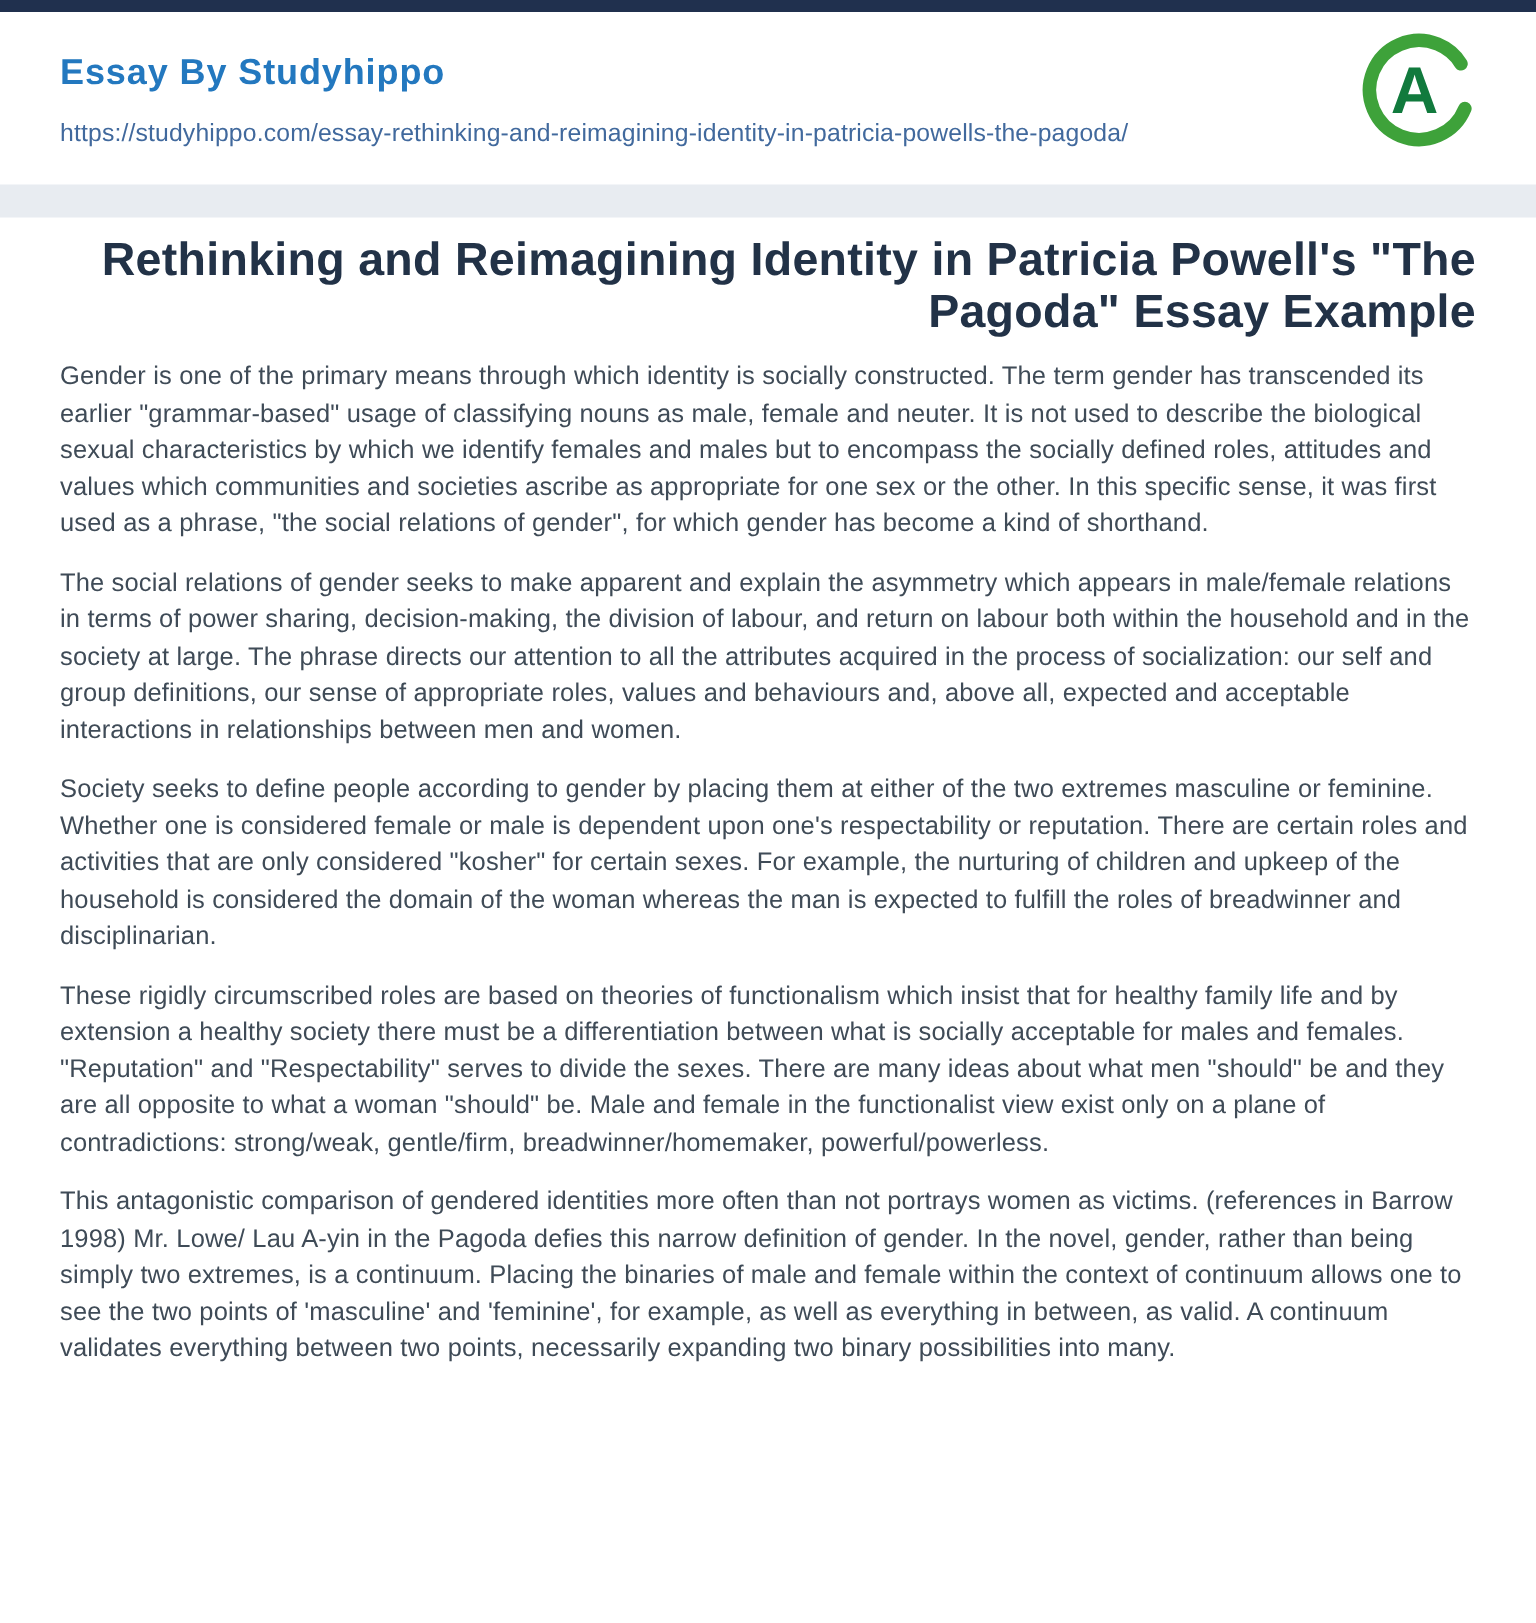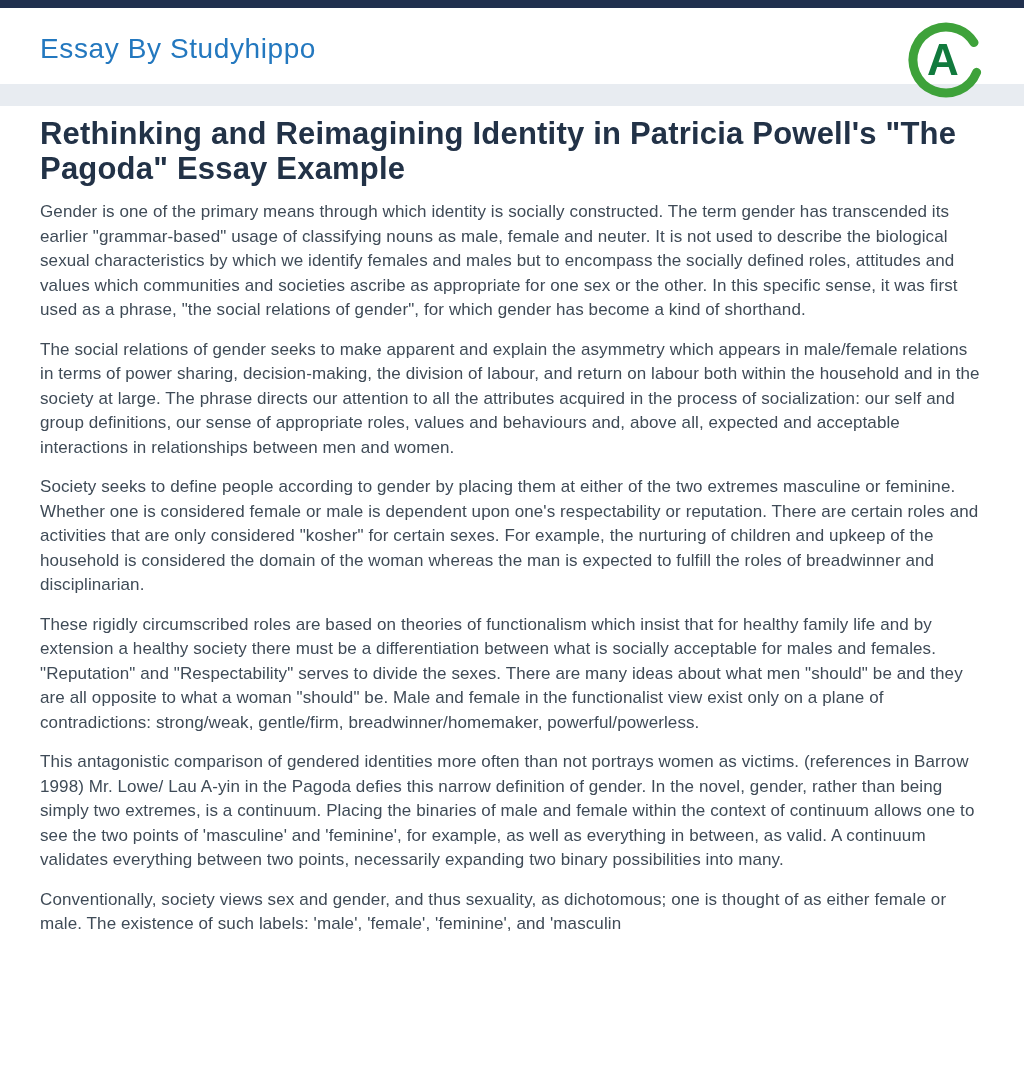--- a/index.html
+++ b/index.html
@@ -18,22 +18,22 @@
     background: var(--top-bar-navy, #20304e);
   }
 
   .header {
     position: relative;
     padding: 26px 40px 0 40px;
   }
 
   .site-title {
     color: var(--accent-blue, #2378bf);
-    font-size: 28px;
-    font-weight: 400;
+    font-size: 24px;
+    font-weight: 700;
     letter-spacing: 0.6px;
     line-height: 30px;
   }
 
   .page-url {
     display: block;
     margin-top: 12px;
     max-width: 780px;
     color: var(--link-blue, #41699d);
     font-size: 16.5px;
@@ -66,53 +66,54 @@
     padding: 10px 40px 0 40px;
   }
 
   h1.essay-title {
     color: var(--title-navy, #223247);
     font-size: 31px;
     line-height: 35px;
     font-weight: 700;
     letter-spacing: 0.2px;
     margin-bottom: 14px;
+    text-align: right;
   }
 
   .paragraphs p {
     color: var(--body-text, #3f4b57);
     font-size: 17px;
     line-height: 24.5px;
     letter-spacing: 0.1px;
     margin-bottom: 15px;
   }
 </style>
 </head>
 <body>
 
 <div class="top-bar"></div>
 
 <header class="header">
   <div class="site-title">Essay By Studyhippo</div>
 
+  <a class="page-url" href="#">https://studyhippo.com/essay-rethinking-and-reimagining-identity-in-patricia-powells-the-pagoda/</a>
 
   <div class="logo">
     <svg viewBox="0 0 80 80" aria-hidden="true">
       <circle cx="40" cy="40" r="33" fill="none" stroke="#3ea23a" stroke-width="9" stroke-linecap="round" stroke-dasharray="176 31.4" transform="rotate(22 40 40)"></circle>
       <text x="37" y="55" text-anchor="middle" font-family="Liberation Sans, sans-serif" font-size="44" font-weight="bold" fill="#117a3d">A</text>
     </svg>
   </div>
 </header>
 
 <div class="band"></div>
 
 <main class="content">
   <h1 class="essay-title">Rethinking and Reimagining Identity in Patricia Powell's "The Pagoda" Essay Example</h1>
 
   <div class="paragraphs">
     <p>Gender is one of the primary means through which identity is socially constructed. The term gender has transcended its earlier "grammar-based" usage of classifying nouns as male, female and neuter. It is not used to describe the biological sexual characteristics by which we identify females and males but to encompass the socially defined roles, attitudes and values which communities and societies ascribe as appropriate for one sex or the other. In this specific sense, it was first used as a phrase, "the social relations of gender", for which gender has become a kind of shorthand.</p>
     <p>The social relations of gender seeks to make apparent and explain the asymmetry which appears in male/female relations in terms of power sharing, decision-making, the division of labour, and return on labour both within the household and in the society at large. The phrase directs our attention to all the attributes acquired in the process of socialization: our self and group definitions, our sense of appropriate roles, values and behaviours and, above all, expected and acceptable interactions in relationships between men and women.</p>
     <p>Society seeks to define people according to gender by placing them at either of the two extremes masculine or feminine. Whether one is considered female or male is dependent upon one's respectability or reputation. There are certain roles and activities that are only considered "kosher" for certain sexes. For example, the nurturing of children and upkeep of the household is considered the domain of the woman whereas the man is expected to fulfill the roles of breadwinner and disciplinarian.</p>
     <p>These rigidly circumscribed roles are based on theories of functionalism which insist that for healthy family life and by extension a healthy society there must be a differentiation between what is socially acceptable for males and females. "Reputation" and "Respectability" serves to divide the sexes. There are many ideas about what men "should" be and they are all opposite to what a woman "should" be. Male and female in the functionalist view exist only on a plane of contradictions: strong/weak, gentle/firm, breadwinner/homemaker, powerful/powerless.</p>
     <p>This antagonistic comparison of gendered identities more often than not portrays women as victims. (references in Barrow 1998) Mr. Lowe/ Lau A-yin in the Pagoda defies this narrow definition of gender. In the novel, gender, rather than being simply two extremes, is a continuum. Placing the binaries of male and female within the context of continuum allows one to see the two points of 'masculine' and 'feminine', for example, as well as everything in between, as valid. A continuum validates everything between two points, necessarily expanding two binary possibilities into many.</p>
-    <p>Conventionally, society views sex and gender, and thus sexuality, as dichotomous; one is thought of as either female or male. The existence of such labels: 'male', 'female', 'feminine', and 'masculin</p>
   </div>
 </main>
 
 </body></html>

